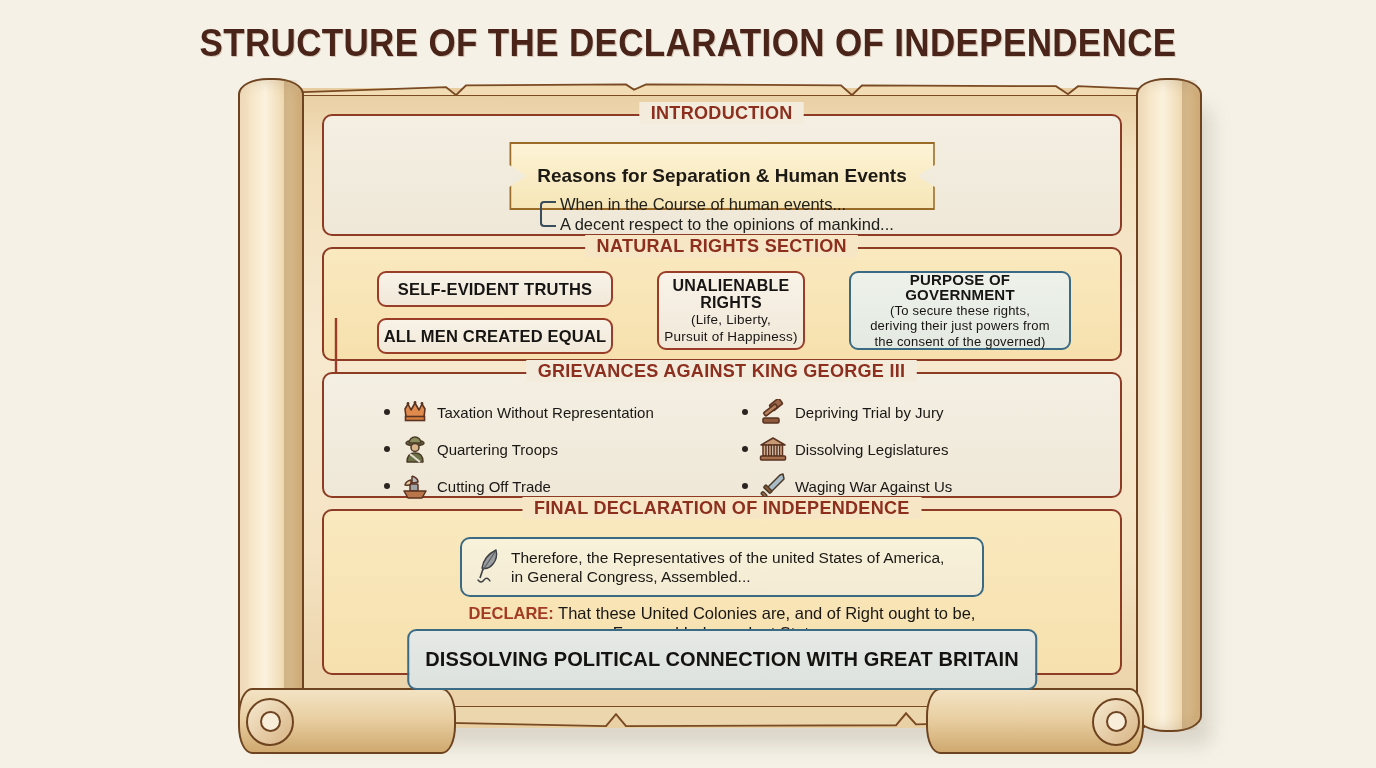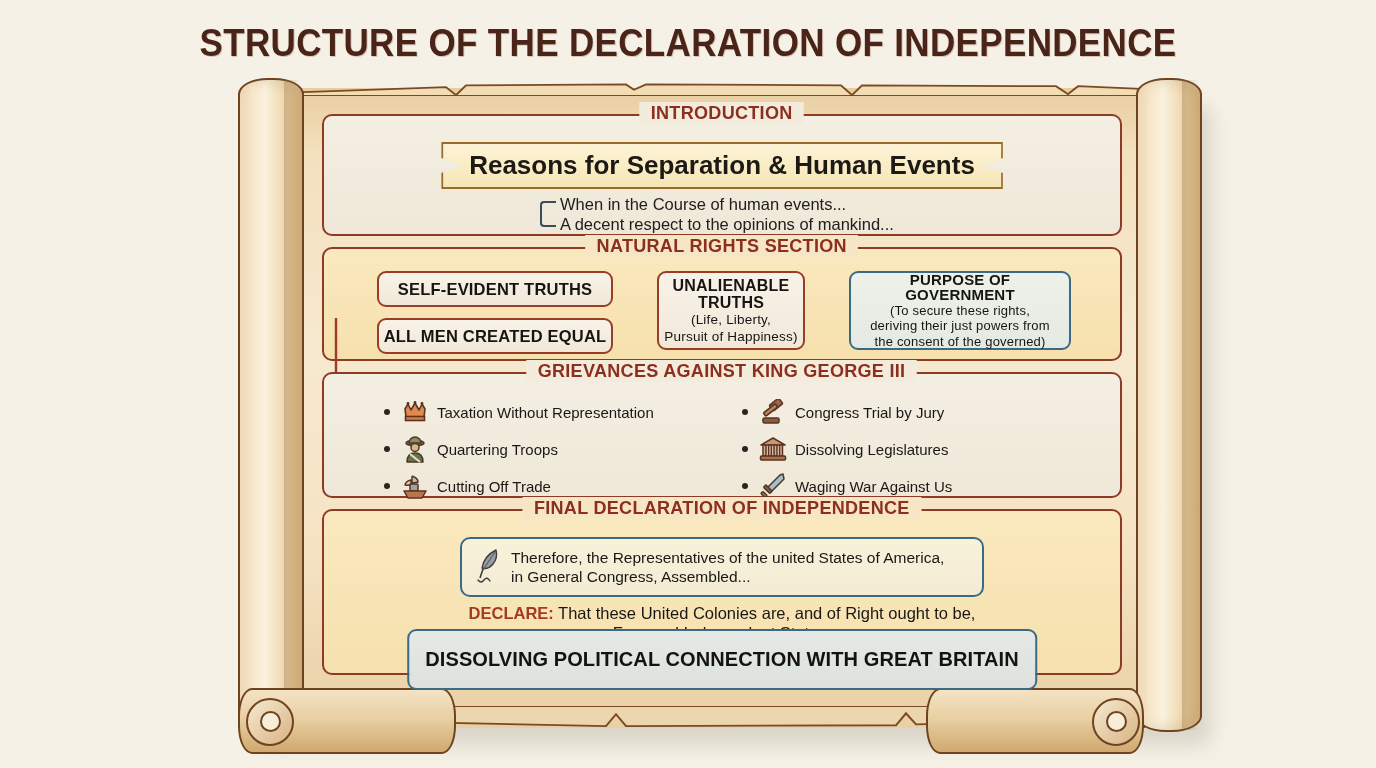--- a/index.html
+++ b/index.html
@@ -86,21 +86,21 @@
     background:#f6e6c6;
   }
   .sec-light .sec-title span{background:#f3ecdd;}
 
   
   .s1{height:118px;}
   .banner{
     position:absolute;left:50%;top:26px;transform:translateX(-50%);
     background:linear-gradient(180deg,#fdf3d5,#f6e6b7);
     border:2px solid #9a6b28;
-    padding:6px 26px;font-size:26px;font-weight:bold;color:#1d1a16;
+    padding:21px 26px;font-size:19px;font-weight:bold;color:#1d1a16;
     white-space:nowrap;
     clip-path:polygon(0 0,100% 0,100% 34%,96% 50%,100% 66%,100% 100%,0 100%,0 66%,4% 50%,0 34%);
     box-shadow:0 1px 2px rgba(120,90,40,.25);
   }
   .s1-lines{position:absolute;left:216px;top:78px;}
   .s1-line{font-size:16.5px;color:#20201d;line-height:20px;white-space:nowrap;padding-left:20px;}
   .s1-brace{
     position:absolute;left:0;top:7px;width:14px;height:22px;
     border-left:2px solid #3a4d5c;border-top:2px solid #3a4d5c;border-bottom:2px solid #3a4d5c;
     border-radius:4px 0 0 4px;
@@ -237,21 +237,21 @@
           <polygon points="320,55 333,61 320,67" fill="#9a3d28"></polygon>
           <path d="M481,61 L512,61" fill="none" stroke="#2f556c" stroke-width="2.4"></path>
           <polygon points="512,55 525,61 512,67" fill="#2f556c"></polygon>
         </svg>
 
         <div class="pillbox pb1">SELF-EVIDENT TRUTHS</div>
         <div class="pillbox pb2">ALL MEN CREATED EQUAL</div>
 
         <div class="pillbox pbmid">
           <span class="hd">UNALIENABLE</span>
-          <span class="hd">TRUTHS</span>
+          <span class="hd">RIGHTS</span>
           <span class="sm">(Life, Liberty,</span>
           <span class="sm">Pursuit of Happiness)</span>
         </div>
 
         <div class="pillbox pbright">
           <span class="hd">PURPOSE OF GOVERNMENT</span>
           <span class="sm">(To secure these rights,</span>
           <span class="sm">deriving their just powers from</span>
           <span class="sm">the consent of the governed)</span>
         </div>
@@ -281,21 +281,21 @@
             <div class="bullet"></div>
             <div class="gicon">
               <svg width="28" height="26" viewBox="0 0 28 26">
                 <g stroke="#5a3322" stroke-width="1.6" stroke-linejoin="round">
                   <rect x="11" y="2" width="12" height="7" rx="1.5" fill="#9c6648" transform="rotate(-38 17 5.5)"></rect>
                   <rect x="4" y="9" width="15" height="4" rx="1" fill="#b9835e" transform="rotate(-38 11.5 11)"></rect>
                   <rect x="4" y="19" width="16" height="5" rx="1.5" fill="#8d5a3c"></rect>
                 </g>
               </svg>
             </div>
-            <span>Congress Trial by Jury</span>
+            <span>Depriving Trial by Jury</span>
           </div>
 
           <div class="g-item">
             <div class="bullet"></div>
             <div class="gicon">
               <svg width="26" height="27" viewBox="0 0 26 27">
                 <g stroke="#4a3a26" stroke-width="1.5" stroke-linejoin="round">
                   <ellipse cx="13" cy="7" rx="9" ry="2.6" fill="#7b7f52"></ellipse>
                   <path d="M7,7 a6,6 0 0 1 12,0 Z" fill="#8a8e5c"></path>
                   <circle cx="13" cy="11.5" r="4" fill="#d9b48b"></circle>

